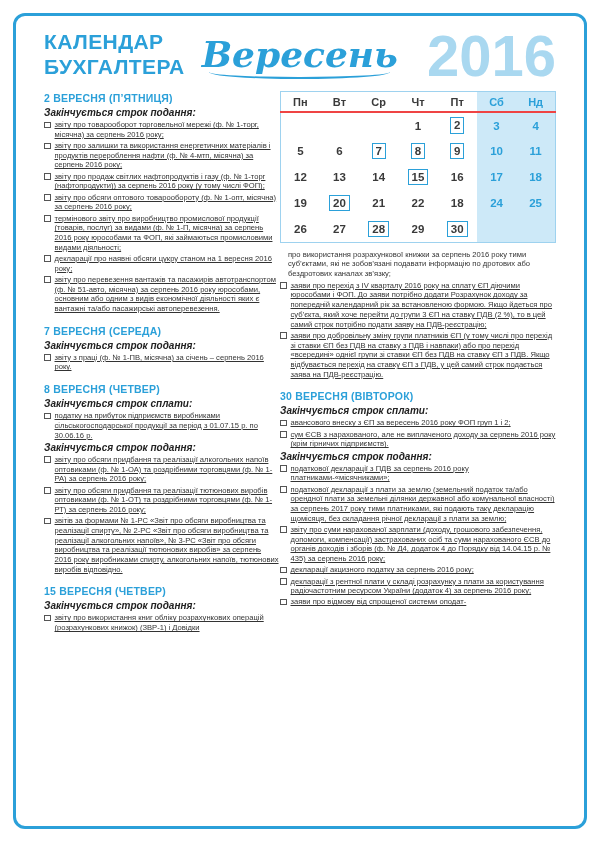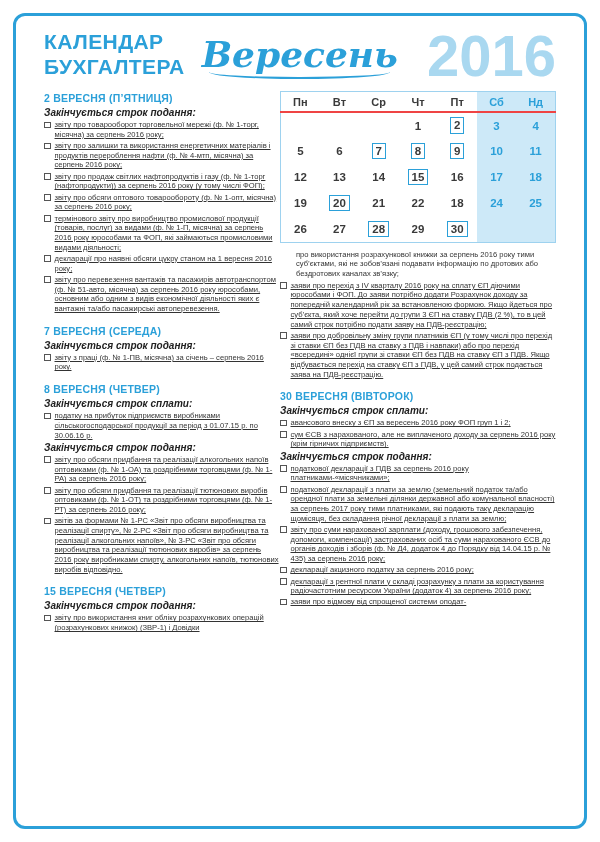--- a/index.html
+++ b/index.html
@@ -81,21 +81,21 @@
   .item {
     display: flex; gap: 4px;
     font-size: 7.6px; line-height: 1.28; color: #333;
     margin: 1.5px 0;
   }
   .checkbox {
     flex: 0 0 auto; width: 6.5px; height: 6.5px;
     border: 1px solid #555; margin-top: 1.5px; background: #fff;
   }
   .item-text { flex: 1; min-width: 0; text-decoration: underline; }
-  .paragraph { font-size: 7.6px; line-height: 1.28; color: #333; margin: 1px 16px 2px; }
+  .paragraph { font-size: 7.6px; line-height: 1.28; color: #333; margin: 1px 8px 2px; }
 </style>
 </head>
 <body>
 
 <div class="frame">
 
   <div class="header">
     <div class="title">
       <div>КАЛЕНДАР</div>
       <div>БУХГАЛТЕРА</div>

